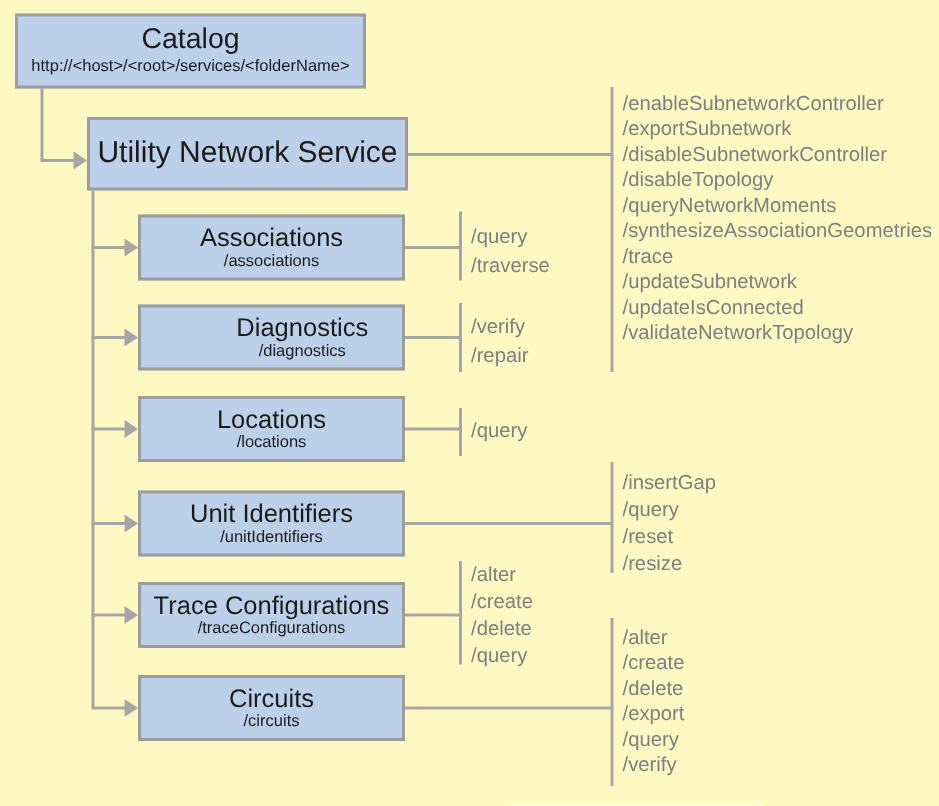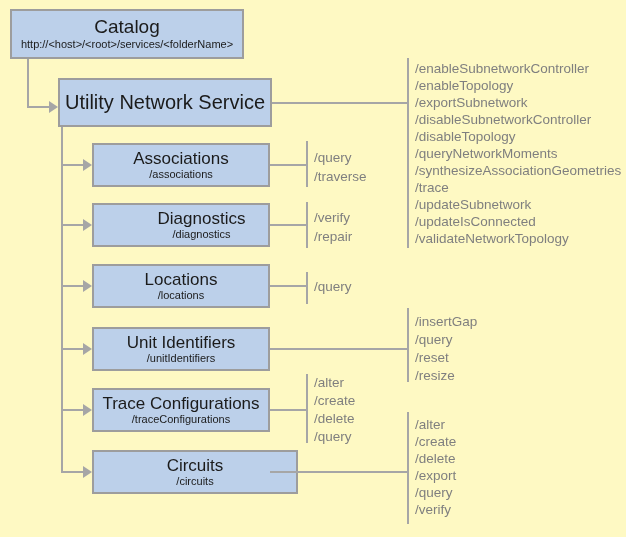--- a/index.html
+++ b/index.html
@@ -45,21 +45,20 @@
 
   <div class="box" style="left:58px; top:78px; width:214px; height:49px;gap:13px;">
     <div class="title t-xl">Utility Network Service</div>
   </div>
 
   <div class="hl" style="left:272px; top:102px; width:136px;"></div>
   <div class="vl" style="left:407px; top:58px; height:190px;"></div>
 
   <div class="ops" style="left:415px; top:60px;">
     <div>/enableSubnetworkController</div>
-    <div>/enableTopology</div>
     <div>/exportSubnetwork</div>
     <div>/disableSubnetworkController</div>
     <div>/disableTopology</div>
     <div>/queryNetworkMoments</div>
     <div>/synthesizeAssociationGeometries</div>
     <div>/trace</div>
     <div>/updateSubnetwork</div>
     <div>/updateIsConnected</div>
     <div>/validateNetworkTopology</div>
   </div>
@@ -129,21 +128,21 @@
   <div class="vl" style="left:306px; top:374px; height:69px;"></div>
   <div class="ops lh18" style="left:314px; top:374px;">
     <div>/alter</div>
     <div>/create</div>
     <div>/delete</div>
     <div>/query</div>
   </div>
 
   <div class="hl" style="left:61px; top:471px; width:23px;"></div>
   <div class="ar" style="left:83px; top:466px;"></div>
-  <div class="box" style="left:92px; top:450px; width:206px; height:44px;">
+  <div class="box" style="left:92px; top:450px; width:178px; height:44px;">
     <div class="title t-md">Circuits</div>
     <div class="subtitle">/circuits</div>
   </div>
   <div class="hl" style="left:270px; top:471px; width:138px;"></div>
   <div class="vl" style="left:407px; top:412px; height:112px;"></div>
   <div class="ops" style="left:415px; top:416px;">
     <div>/alter</div>
     <div>/create</div>
     <div>/delete</div>
     <div>/export</div>

